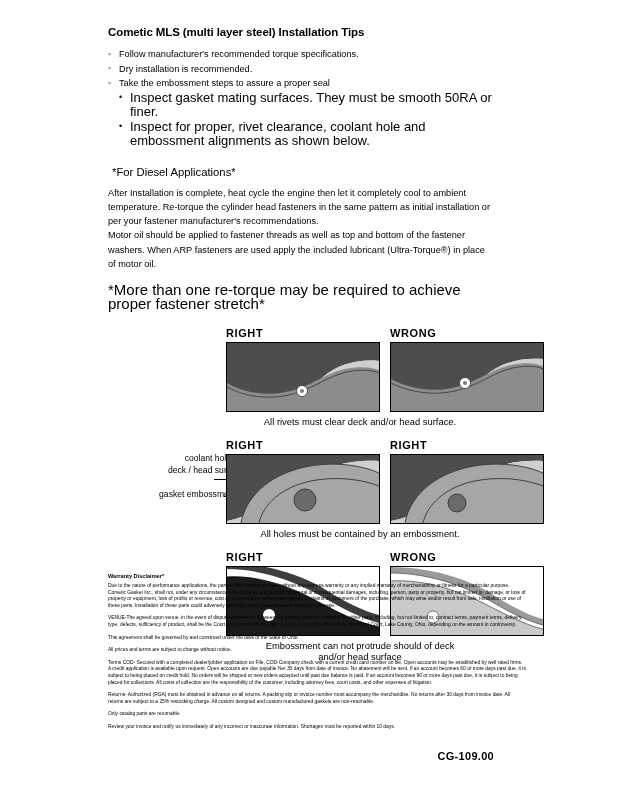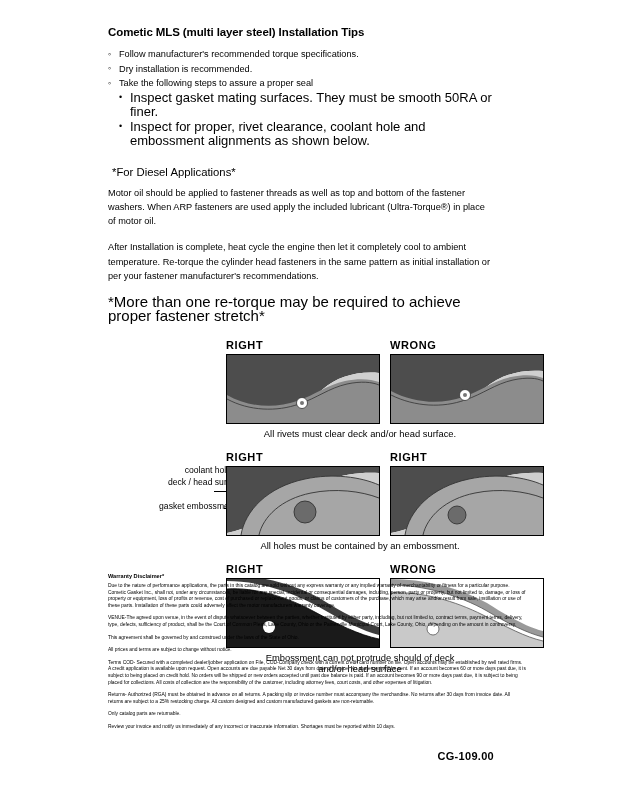--- a/index.html
+++ b/index.html
@@ -162,30 +162,30 @@
 </head>
 <body>
 
 <div class="page">
 
   <h1 class="title">Cometic MLS (multi layer steel) Installation Tips</h1>
 
   <ul class="bullet-list">
     <li>Follow manufacturer's recommended torque specifications.</li>
     <li>Dry installation is recommended.</li>
-    <li>Take the following steps to assure a proper seal</li>
+    <li>Take the embossment steps to assure a proper seal</li>
   </ul>
   <ul class="sub-list">
     <li>Inspect gasket mating surfaces.  They must be smooth 50RA or finer.</li>
     <li>Inspect for proper, rivet clearance, coolant hole and embossment alignments as shown below.</li>
   </ul>
 
   <h2 class="subtitle">*For Diesel Applications*</h2>
+  <p class="para tight">After Installation is complete, heat cycle the engine then let it completely cool to ambient temperature. Re-torque the cylinder head fasteners in the same pattern as initial installation or per your fastener manufacturer's recommendations.</p>
   <p class="para">Motor oil should be applied to fastener threads as well as top and bottom of the fastener washers.  When ARP fasteners are used apply the included lubricant (Ultra-Torque®) in place of motor oil.</p>
-  <p class="para tight">After Installation is complete, heat cycle the engine then let it completely cool to ambient temperature. Re-torque the cylinder head fasteners in the same pattern as initial installation or per your fastener manufacturer's recommendations.</p>
   <p class="note">*More than one re-torque may be required to achieve proper fastener stretch*</p>
 
   <div class="figures">
 
     <div class="fig-group">
       <div class="fig-row">
         <div class="fig-col">
           <div class="fig-label">RIGHT</div>
           <div class="fig-box">
             <svg width="152" height="68" viewBox="0 0 152 68">

